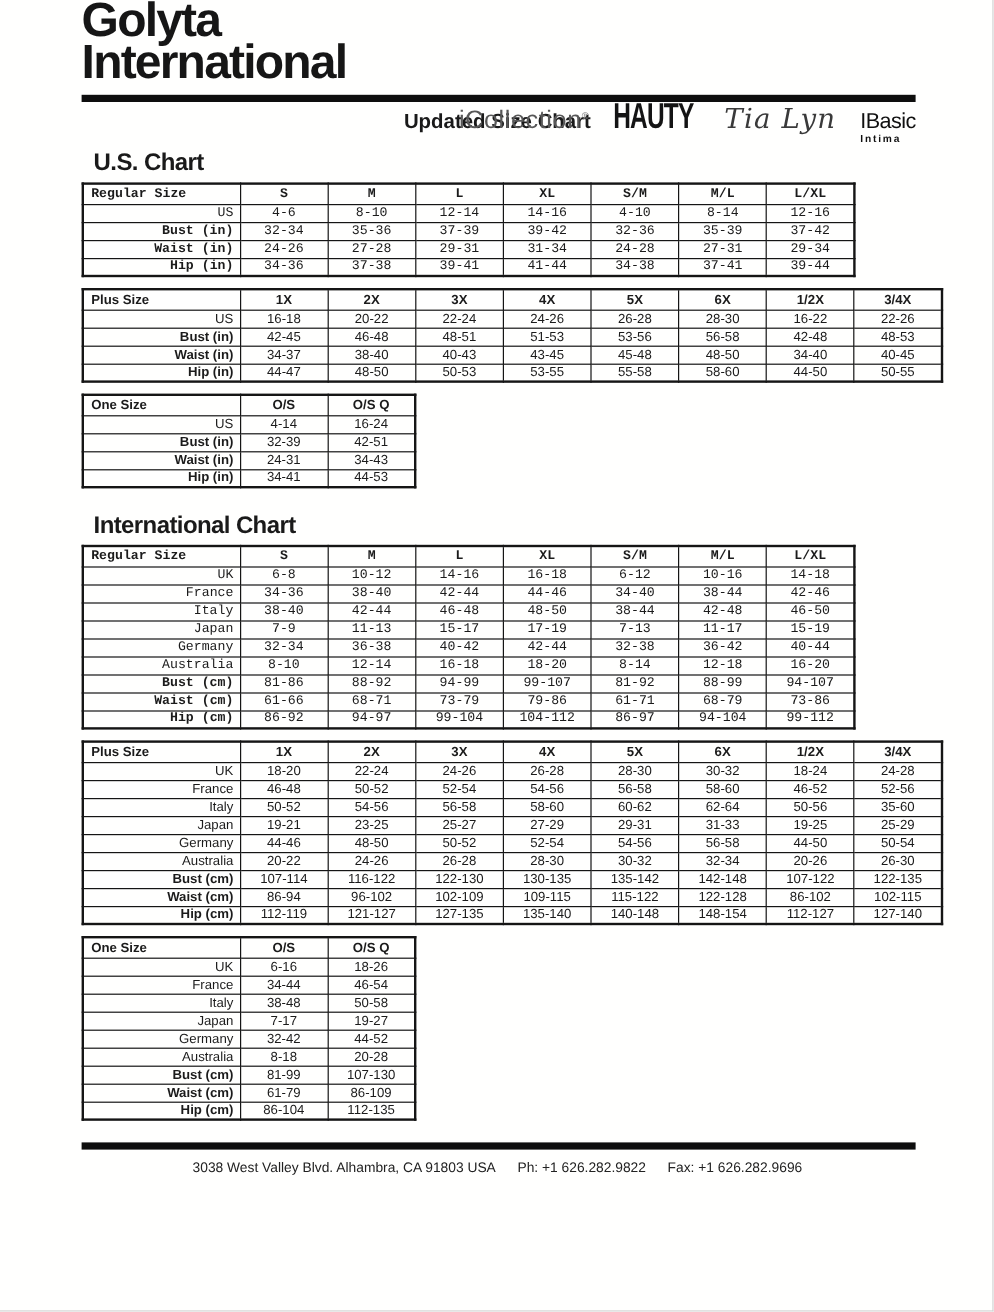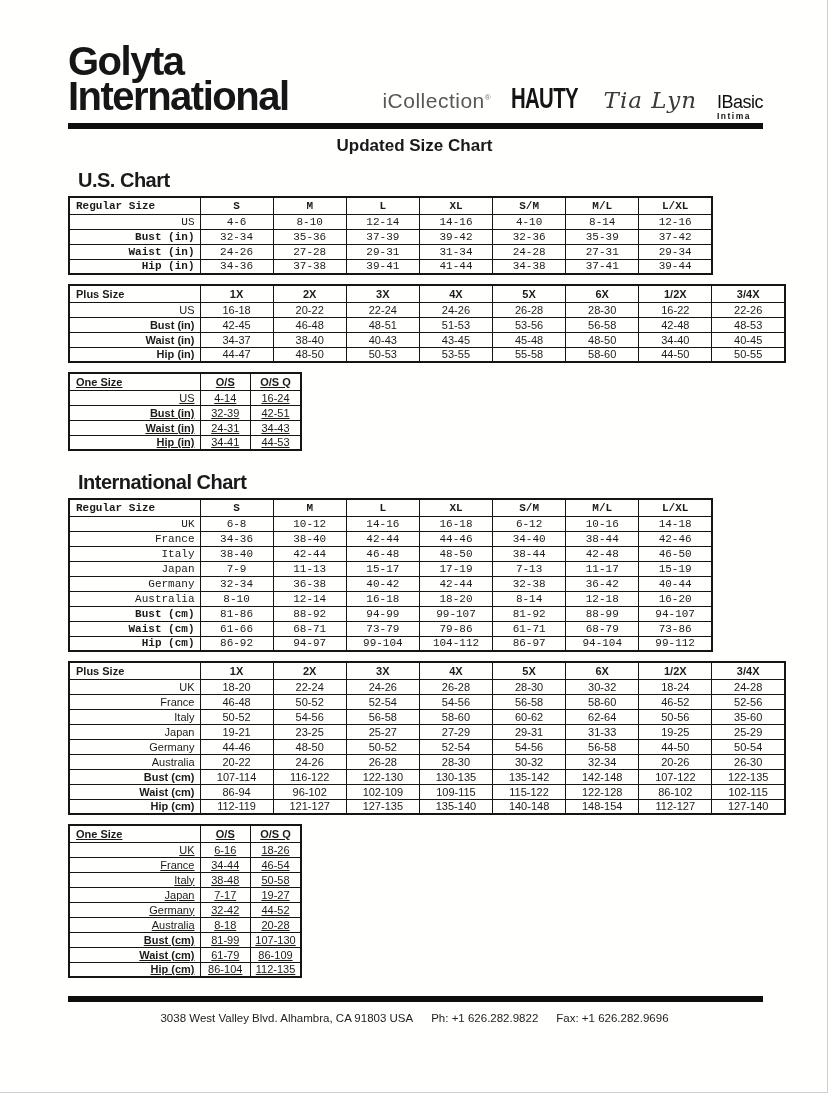--- a/index.html
+++ b/index.html
@@ -12,21 +12,20 @@
     margin: 0 auto;
     background: #fffffe;
     border-right: 1px solid #cfcfcf;
     border-bottom: 1px solid #cfcfcf;
     overflow: hidden;
     padding: 0 66px 0 68px;
   }
 
   
   .logo {
-    padding-top: 44px;
     font-size: 40px;
     font-weight: bold;
     line-height: 35px;
     letter-spacing: -1.5px;
     color: #161616;
   }
   .brands {
     position: absolute;
     top: 81px;
     right: 64px;
@@ -59,21 +58,21 @@
   
   table {
     border-collapse: collapse;
     table-layout: fixed;
     border: 2px solid #151515;
     font-size: 11px;
     color: #1b1b1b;
   }
   table.w-reg  { width: 645px; font-family: Liberation Mono, monospace; }
   table.w-plus { width: 718px; }
-  table.w-one  { width: 234px; text-decoration: underline; }
+  table.w-one  { width: 279px; }
   th, td { border: 1px solid #151515; overflow: hidden; white-space: nowrap; }
   th { height: 17px; font-weight: bold; text-align: center; }
   th.corner { text-align: left; padding-left: 6px; width: 131px; }
   td { height: 15px; text-align: center; }
   td.rowlabel { text-align: right; padding-right: 5px; font-weight: normal; }
   td.rowlabel.bold { font-weight: bold; }
   .tbl-gap { margin-bottom: 9px; }
 
   
   .footer-rule { height: 6px; background: #0e0e0e; width: 695px; margin-top: 18px; }

